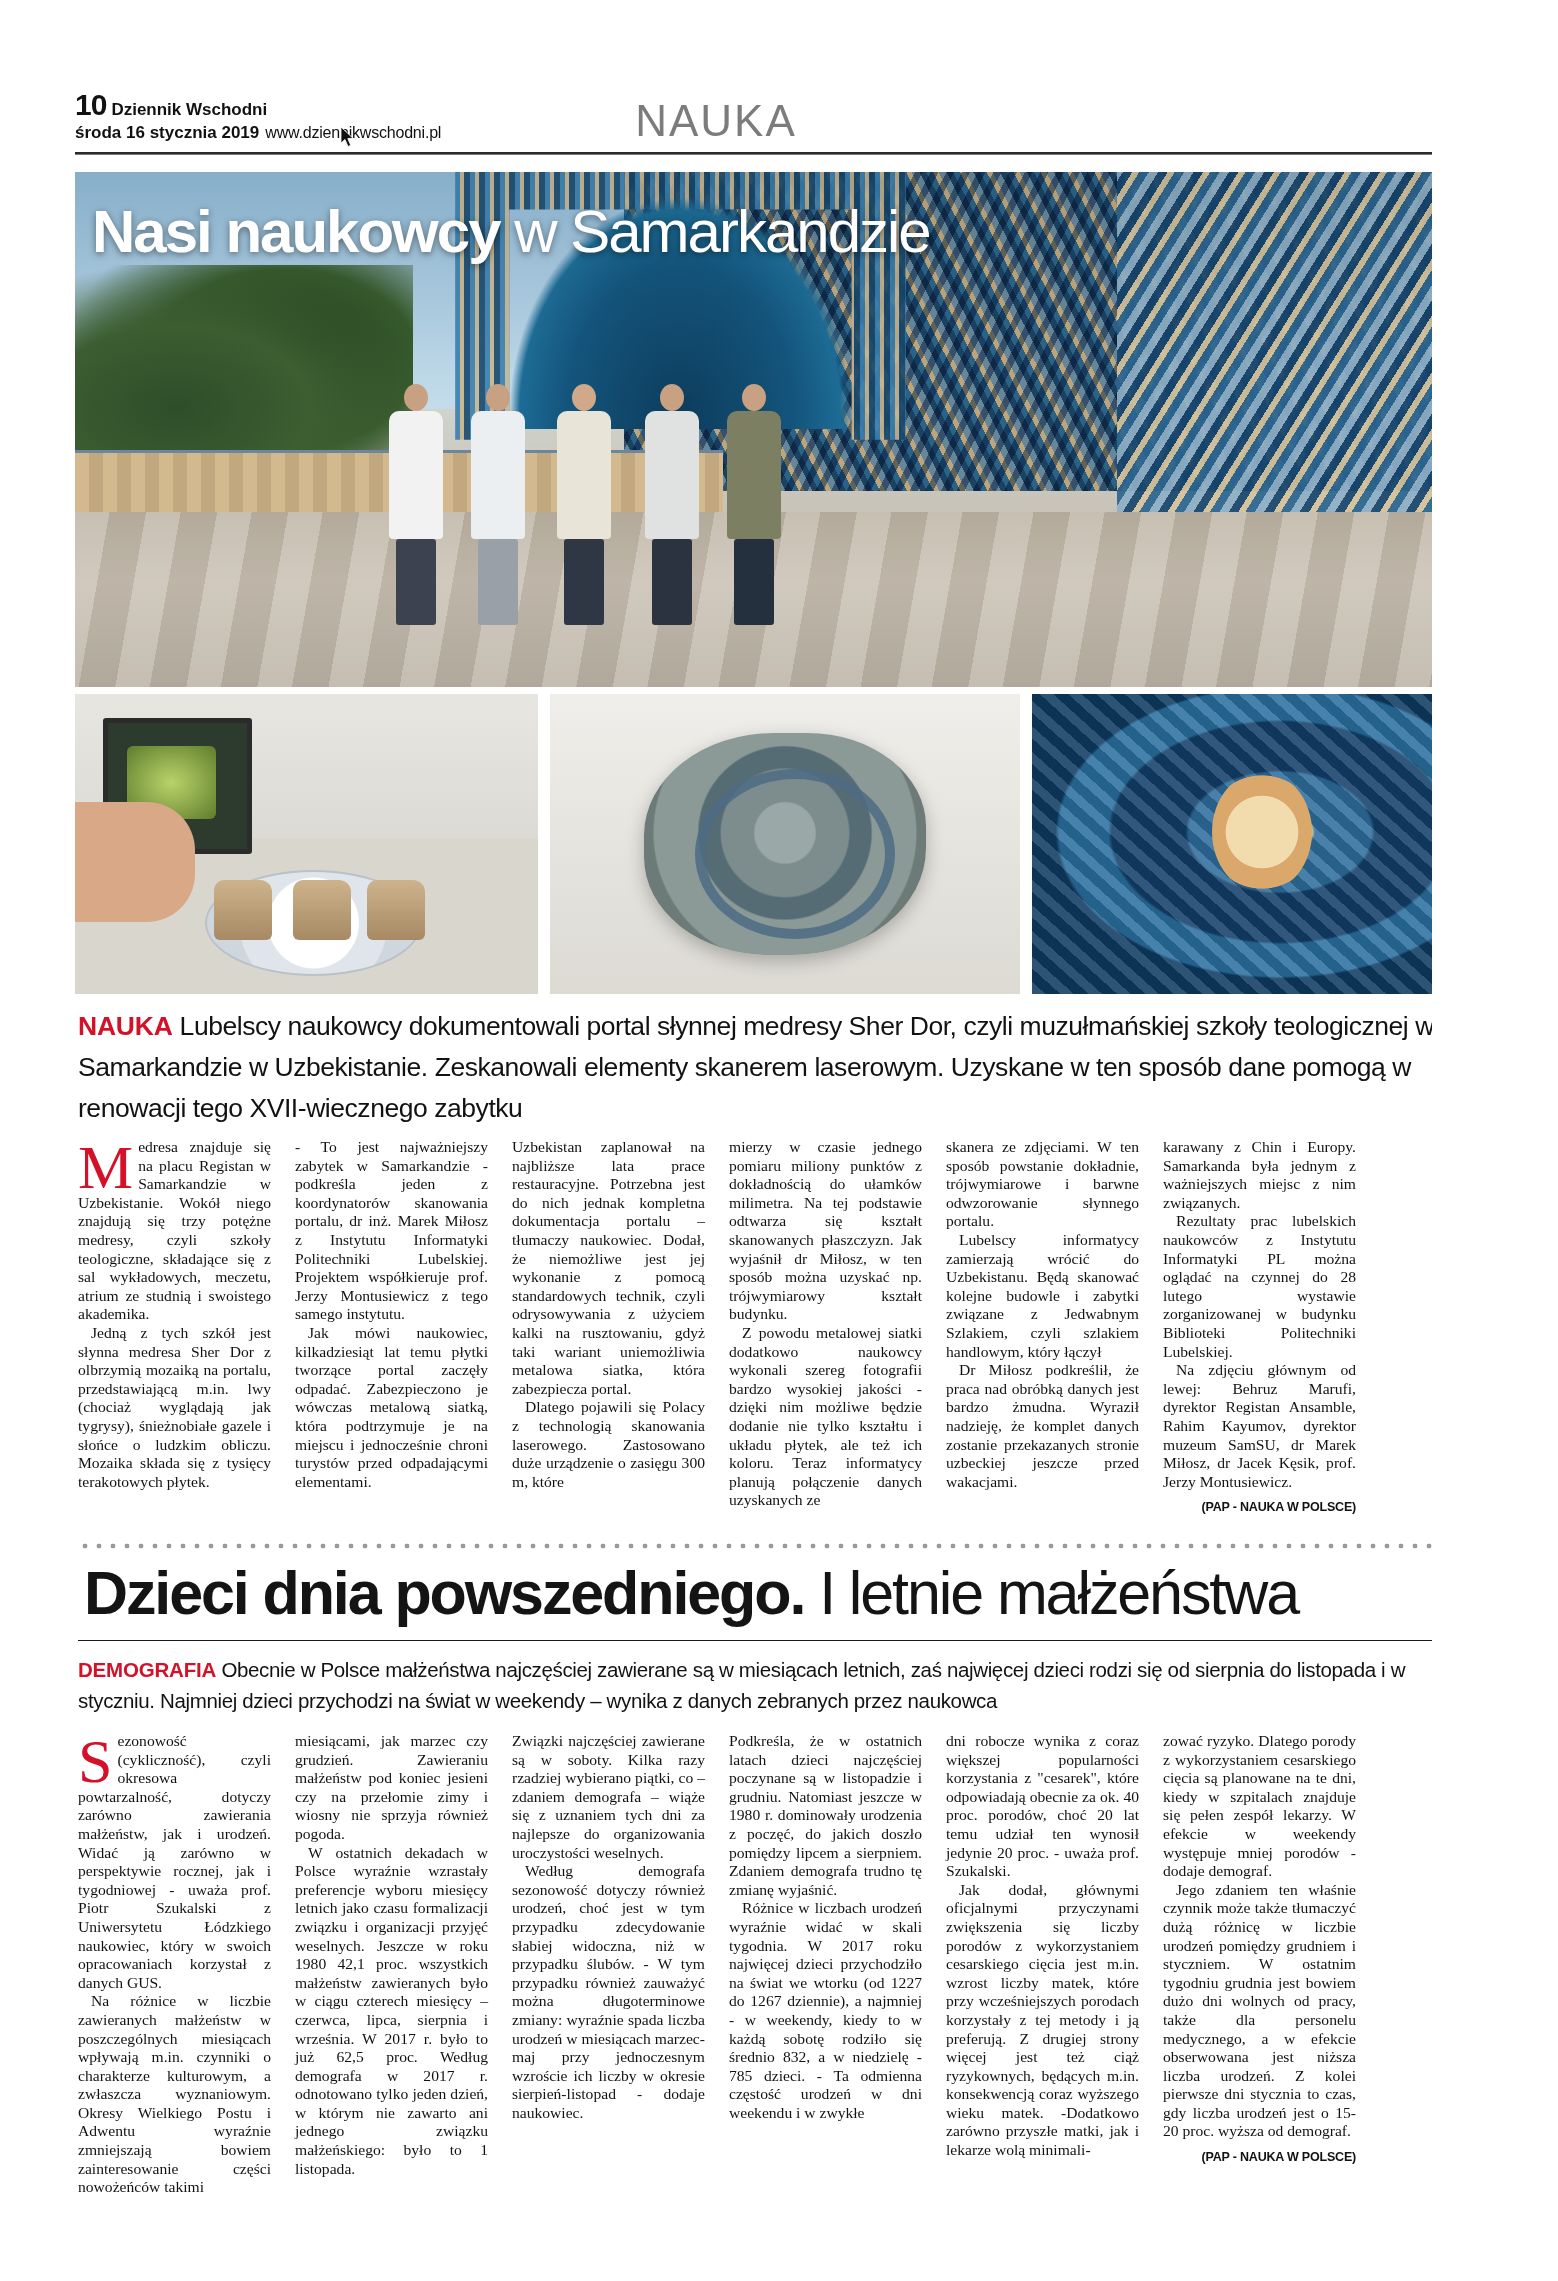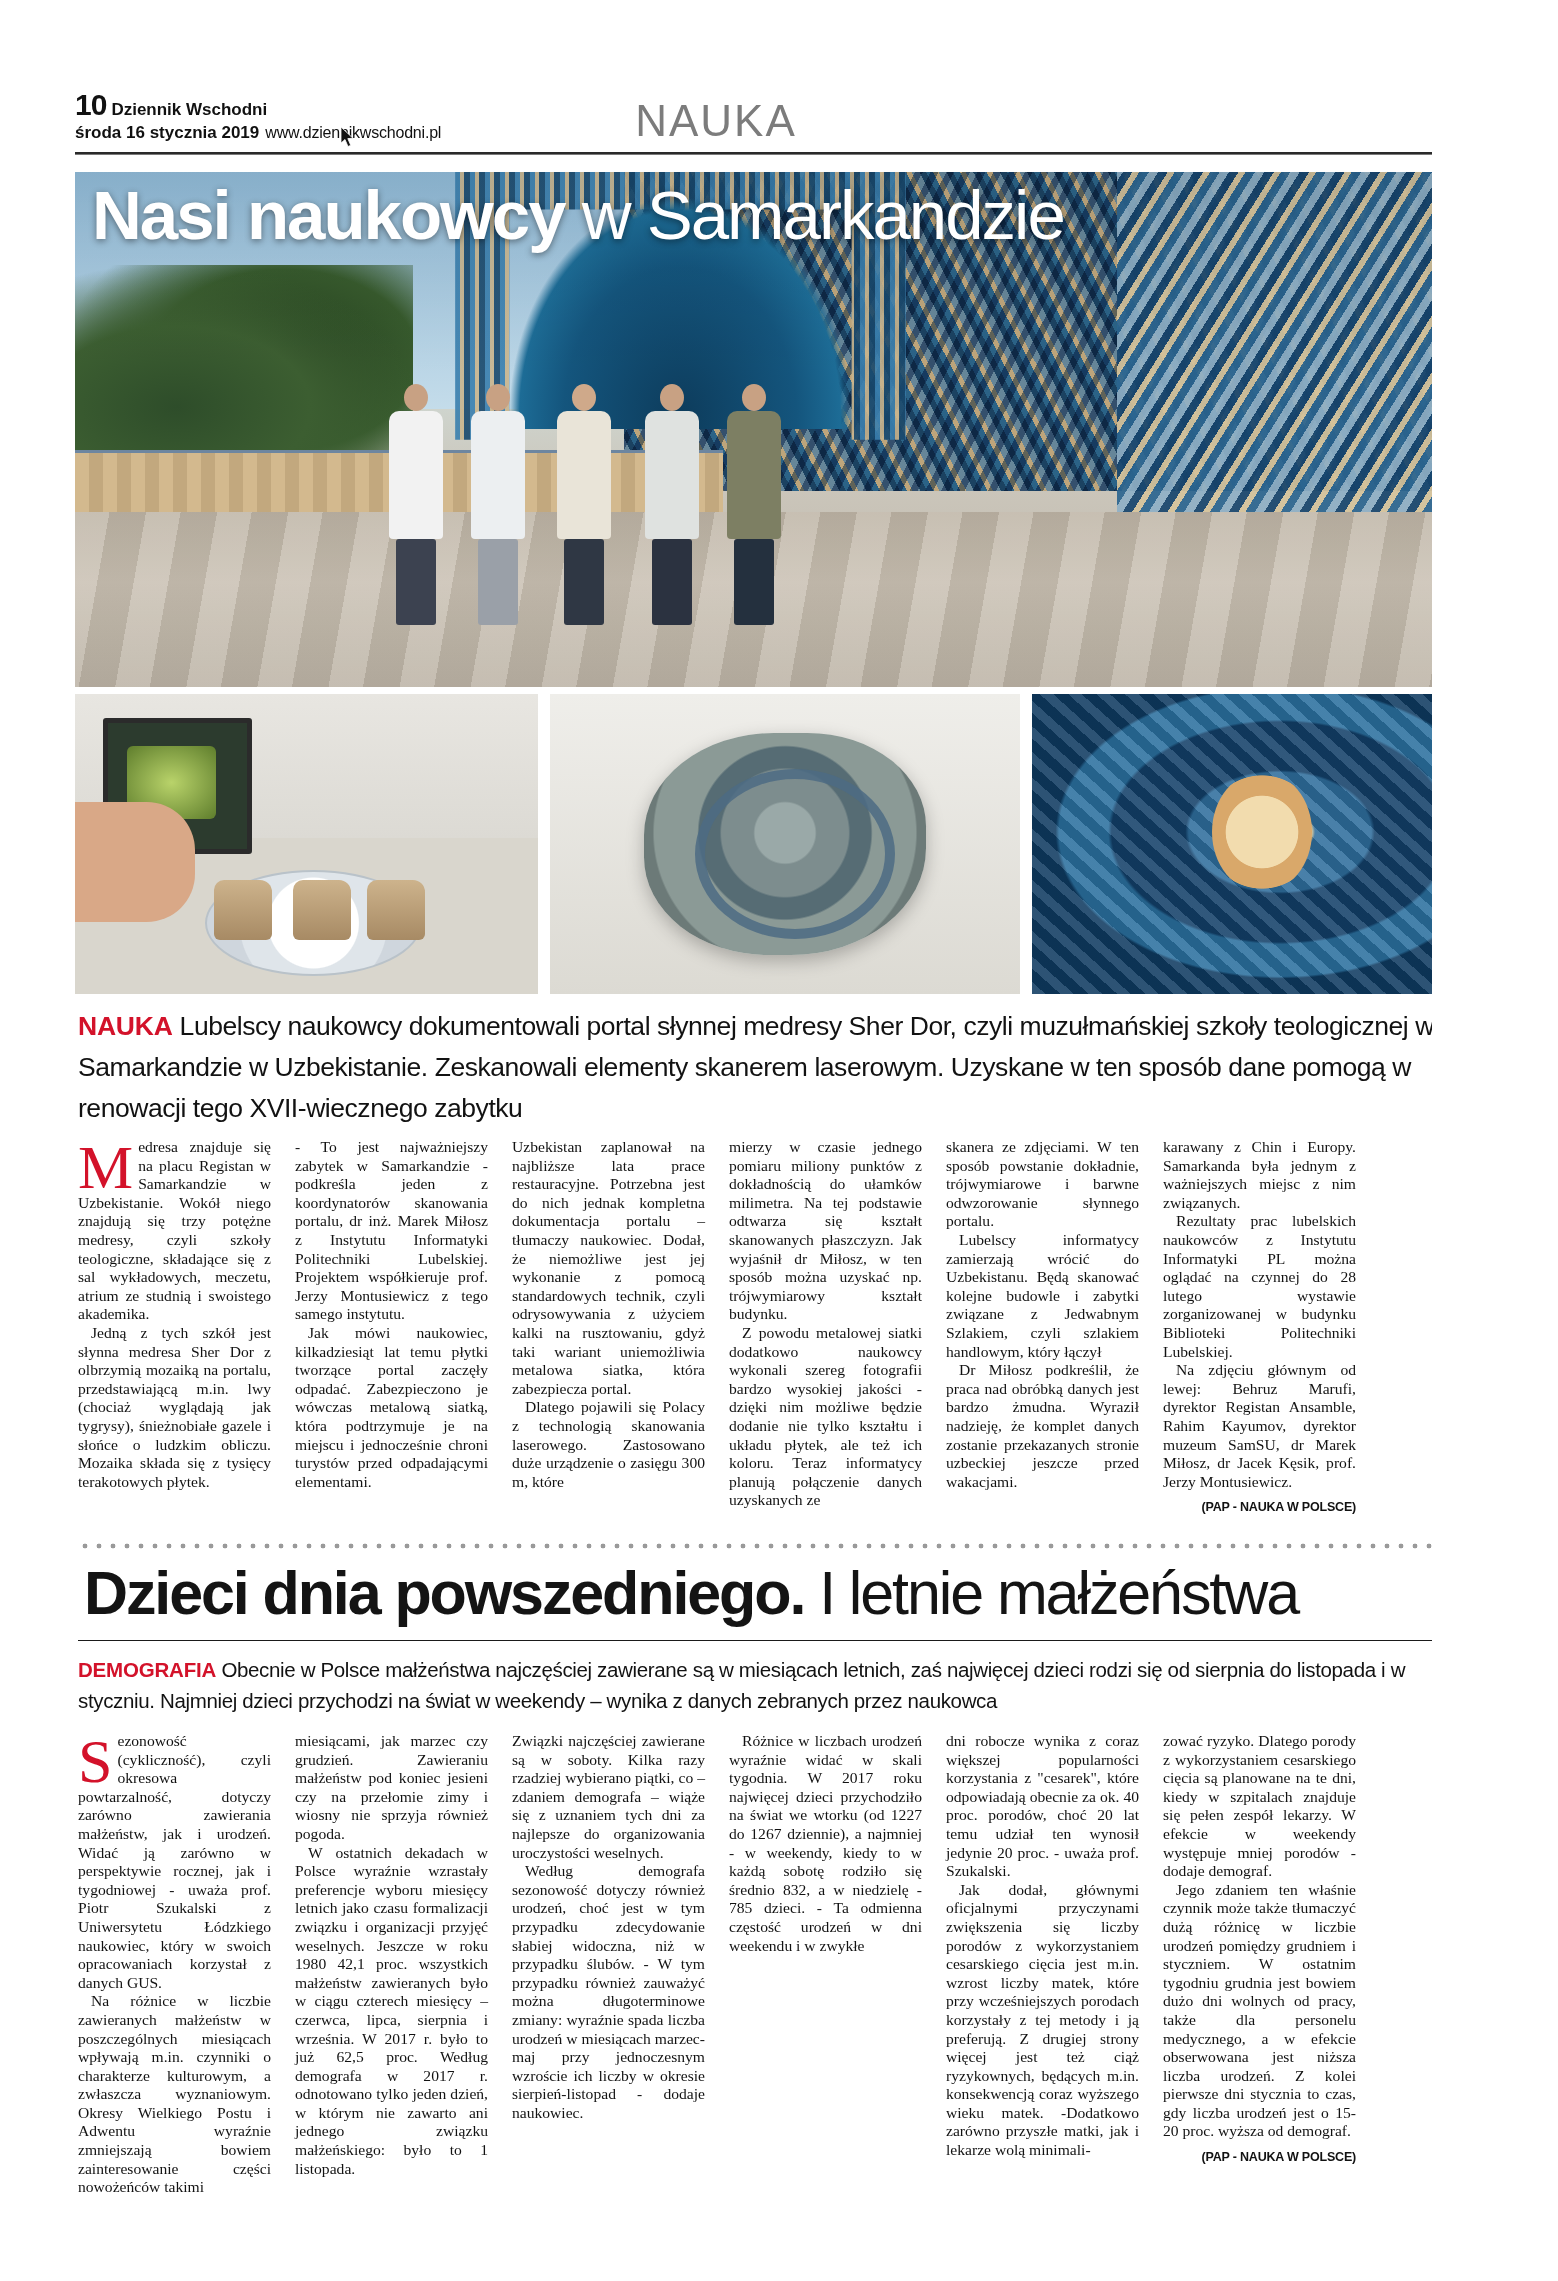--- a/index.html
+++ b/index.html
@@ -50,22 +50,22 @@
   .plaza:before{content:"";position:absolute;left:0;top:0;width:100%;height:100%;
      background:repeating-linear-gradient(100deg,rgba(255,255,255,.16) 0 34px,rgba(0,0,0,.05) 34px 70px);}
   .people{position:absolute;left:22%;bottom:12%;width:48%;height:58%;}
   .person{position:absolute;bottom:0;width:62px;}
   .p-head{width:24px;height:27px;border-radius:50%;background:#c8a183;margin:0 auto;}
   .p-body{width:54px;height:128px;margin:0 auto;border-radius:10px 10px 4px 4px;}
   .p-legs{width:40px;height:86px;margin:0 auto;background:#6e7683;border-radius:3px;}
   .hero-shade{position:absolute;left:0;top:0;width:100%;height:100%;
      background:linear-gradient(rgba(0,0,0,.06),rgba(0,0,0,0) 40%);}
 
-  .hero-head{position:absolute;left:92px;top:172px;white-space:nowrap;
-     font-family:"Liberation Sans",sans-serif;font-size:69px;line-height:88px;color:#fff;
+  .hero-head{position:absolute;left:92px;top:188px;white-space:nowrap;
+     font-family:"Liberation Sans",sans-serif;font-size:60px;line-height:88px;color:#fff;
      text-shadow:0 2px 7px rgba(0,0,0,.45);letter-spacing:-2px;}
   .hero-head b{font-weight:bold;}
   .hero-head span.light{font-weight:normal;}
 
   
   .photos{position:absolute;left:75px;top:694px;width:1408px;height:300px;display:flex;gap:12px;}
   .ph{position:relative;overflow:hidden;}
   .ph1{width:463px;background:linear-gradient(#e8e6e1,#cfcdc6);}
   .ph2{width:470px;background:linear-gradient(#efeeea,#dcdad3);}
   .ph3{width:451px;background:#12406b;}
@@ -267,20 +267,21 @@
     </div>
     <div class="col2">
       <p class="first">miesiącami, jak marzec czy grudzień. Zawieraniu małżeństw pod koniec jesieni czy na przełomie zimy i wiosny nie sprzyja również pogoda.</p>
       <p>W ostatnich dekadach w Polsce wyraźnie wzrastały preferencje wyboru miesięcy letnich jako czasu formalizacji związku i organizacji przyjęć weselnych. Jeszcze w roku 1980 42,1 proc. wszystkich małżeństw zawieranych było w ciągu czterech miesięcy – czerwca, lipca, sierpnia i września. W 2017 r. było to już 62,5 proc. Według demografa w 2017 r. odnotowano tylko jeden dzień, w którym nie zawarto ani jednego związku małżeńskiego: było to 1 listopada.</p>
     </div>
     <div class="col2">
       <p class="first">Związki najczęściej zawierane są w soboty. Kilka razy rzadziej wybierano piątki, co – zdaniem demografa – wiąże się z uznaniem tych dni za najlepsze do organizowania uroczystości weselnych.</p>
       <p>Według demografa sezonowość dotyczy również urodzeń, choć jest w tym przypadku zdecydowanie słabiej widoczna, niż w przypadku ślubów. - W tym przypadku również zauważyć można długoterminowe zmiany: wyraźnie spada liczba urodzeń w miesiącach marzec-maj przy jednoczesnym wzroście ich liczby w okresie sierpień-listopad - dodaje naukowiec.</p>
     </div>
     <div class="col2">
+      <p class="first">Podkreśla, że w ostatnich latach dzieci najczęściej poczynane są w listopadzie i grudniu. Natomiast jeszcze w 1980 r. dominowały urodzenia z poczęć, do jakich doszło pomiędzy lipcem a sierpniem. Zdaniem demografa trudno tę zmianę wyjaśnić.</p>
       <p>Różnice w liczbach urodzeń wyraźnie widać w skali tygodnia. W 2017 roku najwięcej dzieci przychodziło na świat we wtorku (od 1227 do 1267 dziennie), a najmniej - w weekendy, kiedy to w każdą sobotę rodziło się średnio 832, a w niedzielę - 785 dzieci. - Ta odmienna częstość urodzeń w dni weekendu i w zwykłe</p>
     </div>
     <div class="col2">
       <p class="first">dni robocze wynika z coraz większej popularności korzystania z "cesarek", które odpowiadają obecnie za ok. 40 proc. porodów, choć 20 lat temu udział ten wynosił jedynie 20 proc. - uważa prof. Szukalski.</p>
       <p>Jak dodał, głównymi oficjalnymi przyczynami zwiększenia się liczby porodów z wykorzystaniem cesarskiego cięcia jest m.in. wzrost liczby matek, które przy wcześniejszych porodach korzystały z tej metody i ją preferują. Z drugiej strony więcej jest też ciąż ryzykownych, będących m.in. konsekwencją coraz wyższego wieku matek. -Dodatkowo zarówno przyszłe matki, jak i lekarze wolą minimali-</p>
     </div>
     <div class="col2">
       <p class="first">zować ryzyko. Dlatego porody z wykorzystaniem cesarskiego cięcia są planowane na te dni, kiedy w szpitalach znajduje się pełen zespół lekarzy. W efekcie w weekendy występuje mniej porodów - dodaje demograf.</p>
       <p>Jego zdaniem ten właśnie czynnik może także tłumaczyć dużą różnicę w liczbie urodzeń pomiędzy grudniem i styczniem. W ostatnim tygodniu grudnia jest bowiem dużo dni wolnych od pracy, także dla personelu medycznego, a w efekcie obserwowana jest niższa liczba urodzeń. Z kolei pierwsze dni stycznia to czas, gdy liczba urodzeń jest o 15-20 proc. wyższa od demograf.</p>
       <div class="attrib">(PAP - NAUKA W POLSCE)</div>

